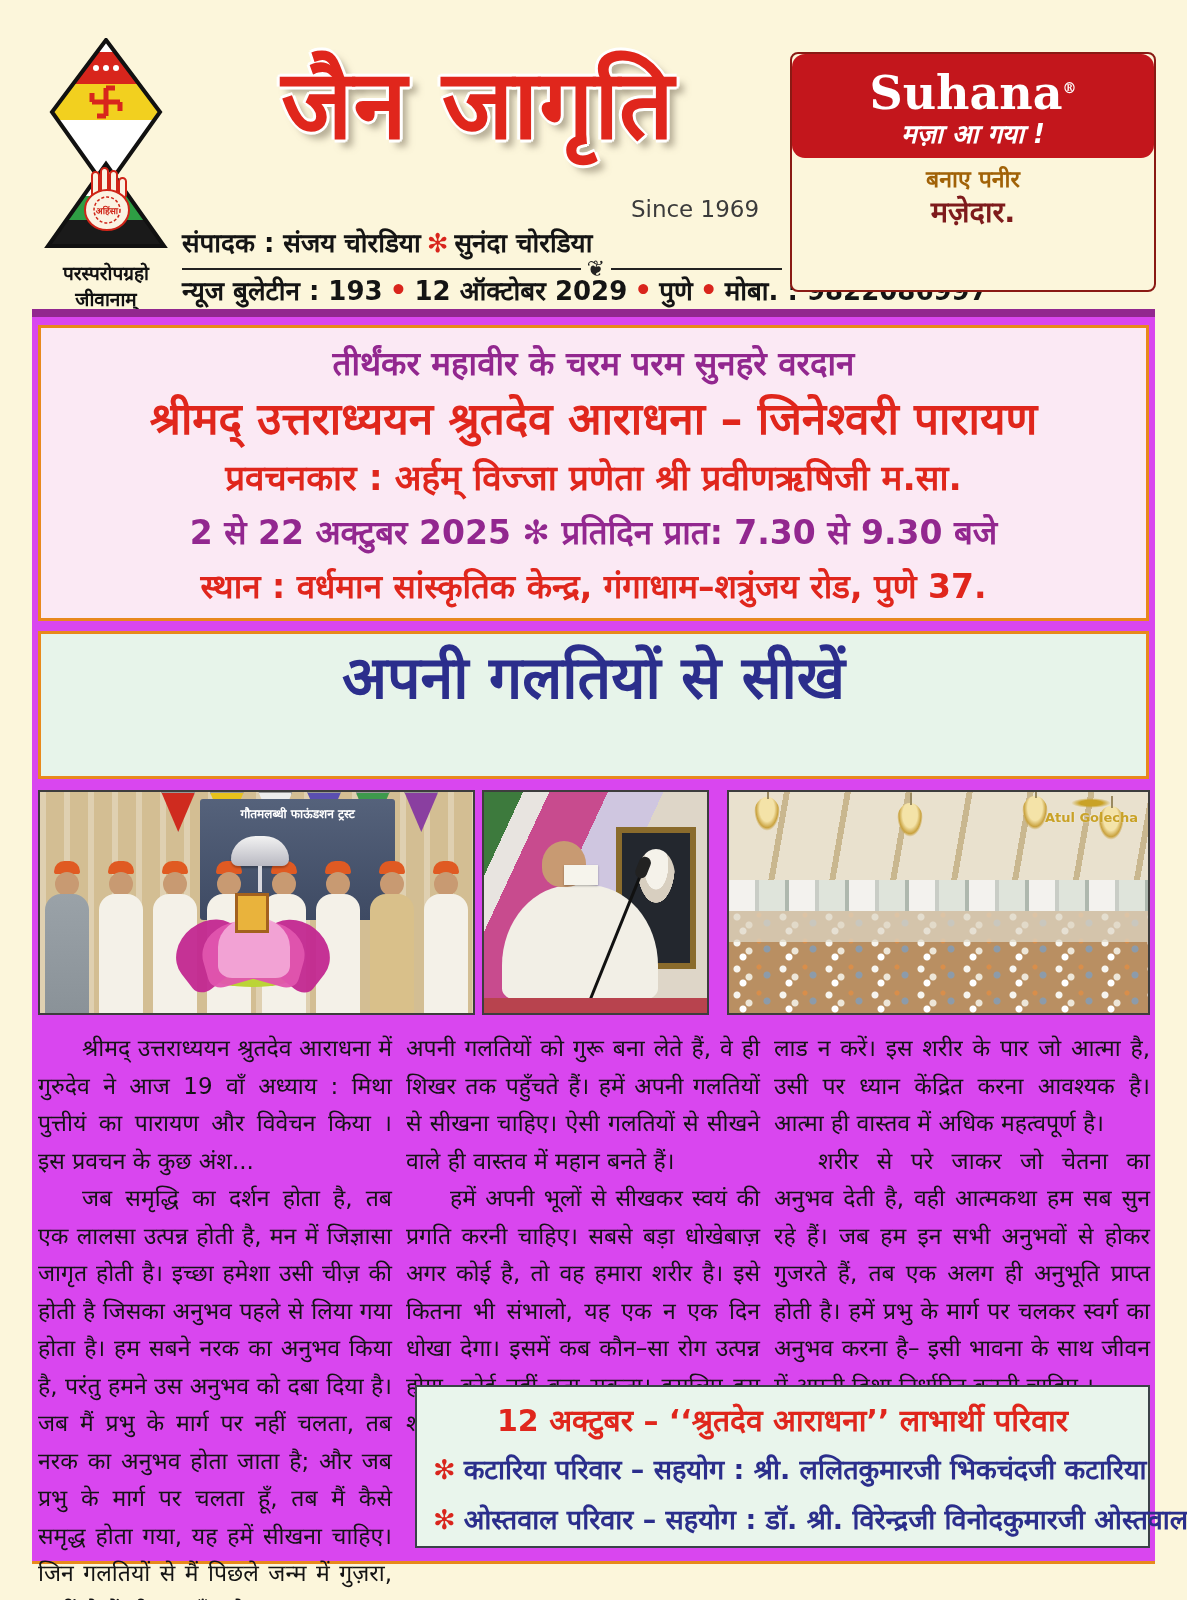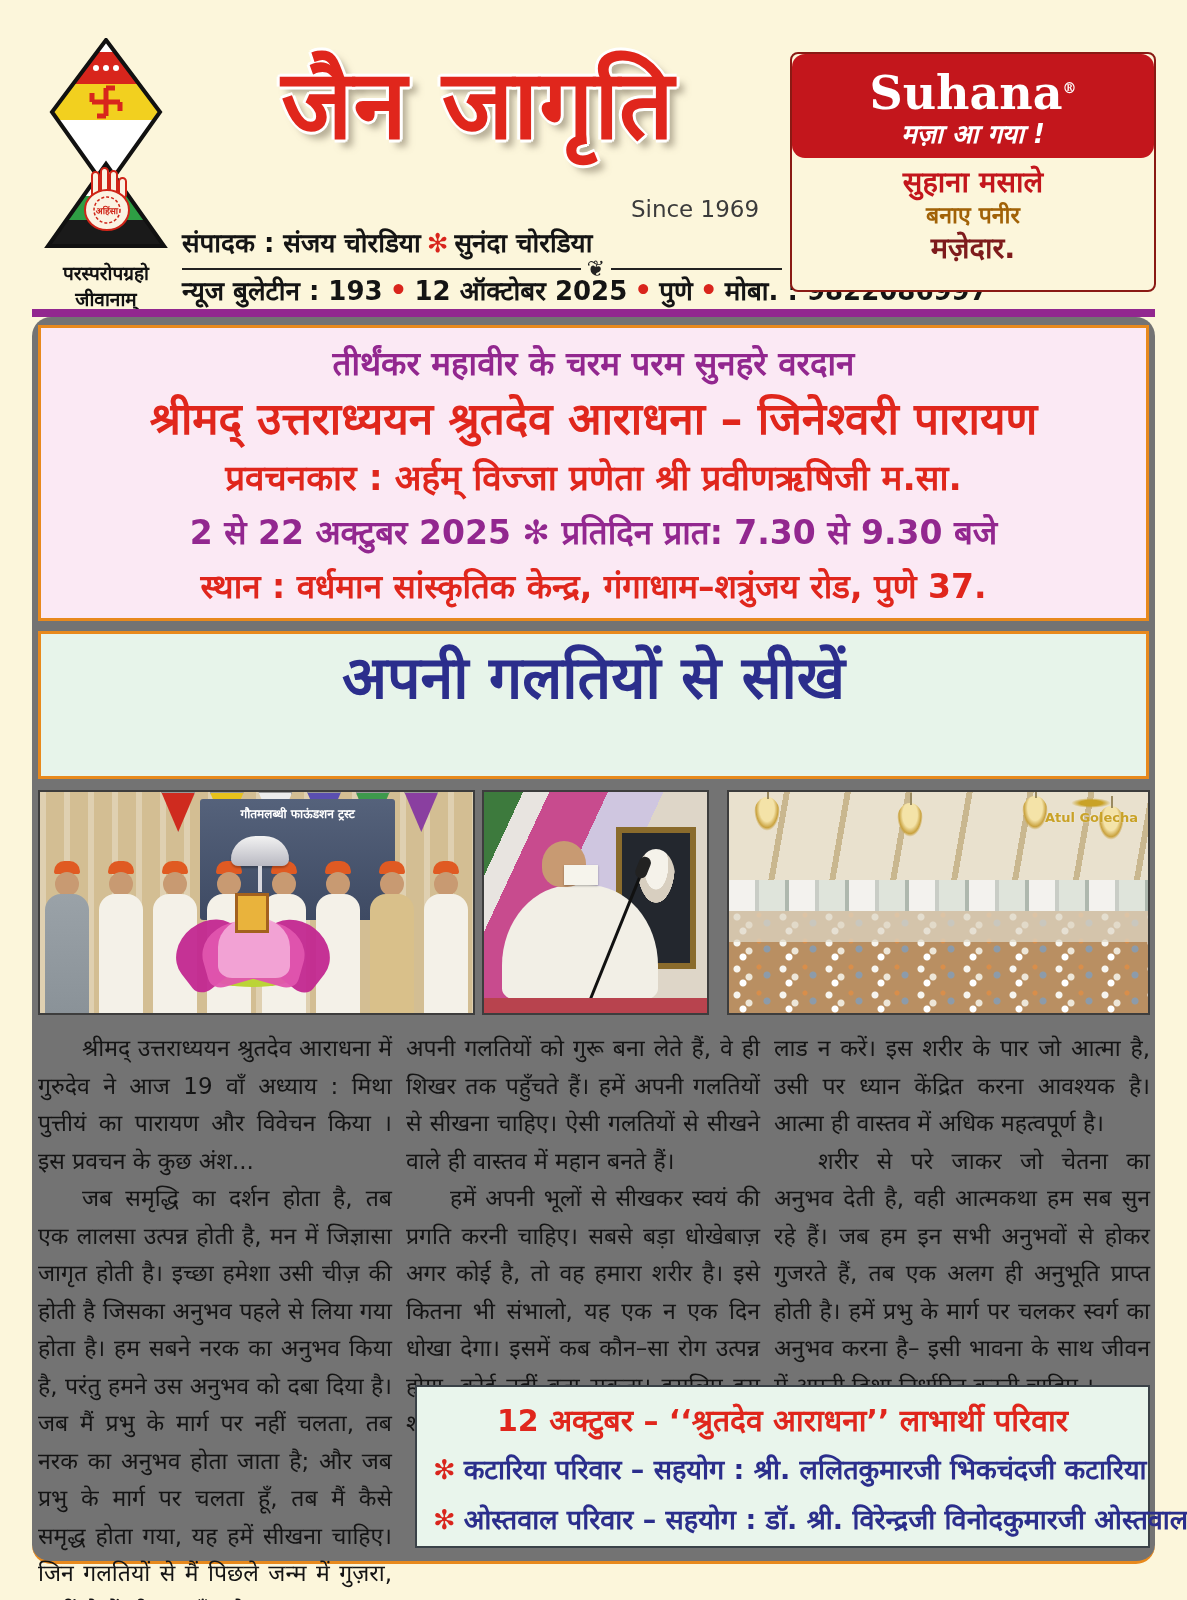--- a/index.html
+++ b/index.html
@@ -37,21 +37,21 @@
   .suhana-tagline{ font-style:italic; font-weight:bold; font-size:26px; line-height:34px; }
   .suhana-bottom{ text-align:center; padding-top:6px; }
   .su-l1{ font-size:29px; font-weight:bold; color:#C3161C; line-height:36px; }
   .su-l2{ font-size:23px; font-weight:bold; color:#a16207; line-height:30px; }
   .su-l3{ font-size:29px; font-weight:bold; color:#7E1B1C; line-height:36px; }
   .su-web{ font-size:20px; font-weight:bold; color:#C3161C; line-height:26px; }
 
   
   .purple-bar{ position:absolute; left:32px; top:309px; width:1123px; height:8px; background:#92278F; }
   .content{ position:absolute; left:32px; top:317px; width:1123px; height:1247px;
-      background:#737373; border-bottom:3px solid #E8891C;border-radius:19px; }
+      background:#d946ef; border-bottom:3px solid #E8891C; }
 
   .announce{ position:absolute; left:6px; top:8px; width:1111px; height:296px;
       border:3px solid #E8891C; background:#FBE9F4; text-align:center; padding-top:12px; }
   .an-l1{ font-size:33px; font-weight:bold; color:#92278F; line-height:48px; }
   .an-l2{ font-size:44px; font-weight:bold; color:#E0261C; line-height:62px; }
   .an-l3{ font-size:35px; font-weight:bold; color:#E0261C; line-height:56px; }
   .an-l4{ font-size:33px; font-weight:bold; color:#92278F; line-height:54px; }
   .an-l5{ font-size:33px; font-weight:bold; color:#E0261C; line-height:54px; }
 
   .episode{ position:absolute; left:6px; top:314px; width:1111px; height:148px;
@@ -220,30 +220,29 @@
     <span>संपादक : संजय चोरडिया</span><span class="sep">✻</span><span>सुनंदा चोरडिया</span>
   </div>
 
   <div class="mast-divider">
     <span class="rule r1"></span>
     <span class="orn">❦</span>
     <span class="rule r2"></span>
   </div>
 
   <div class="bulletin">
-    <span>न्यूज बुलेटीन : 193</span><span class="dot">•</span><span>12 ऑक्टोबर 2025</span><span class="dot">•</span><span>पुणे</span><span class="dot">•</span><span>मोबा. : 9822086997</span>
+    <span>न्यूज बुलेटीन : 193</span><span class="dot">•</span><span>12 ऑक्टोबर 2029</span><span class="dot">•</span><span>पुणे</span><span class="dot">•</span><span>मोबा. : 9822086997</span>
   </div>
 
   <div class="suhana">
     <div class="suhana-top">
       <div class="suhana-brand"><span>Suhana</span><sup>®</sup></div>
       <div class="suhana-tagline">मज़ा आ गया !</div>
     </div>
     <div class="suhana-bottom">
-      <div class="su-l1">सुहाना मसाले</div>
       <div class="su-l2">बनाए पनीर</div>
       <div class="su-l3">मज़ेदार.</div>
 
     </div>
   </div>
 
   <div class="purple-bar"></div>
 
   <div class="content">
 

